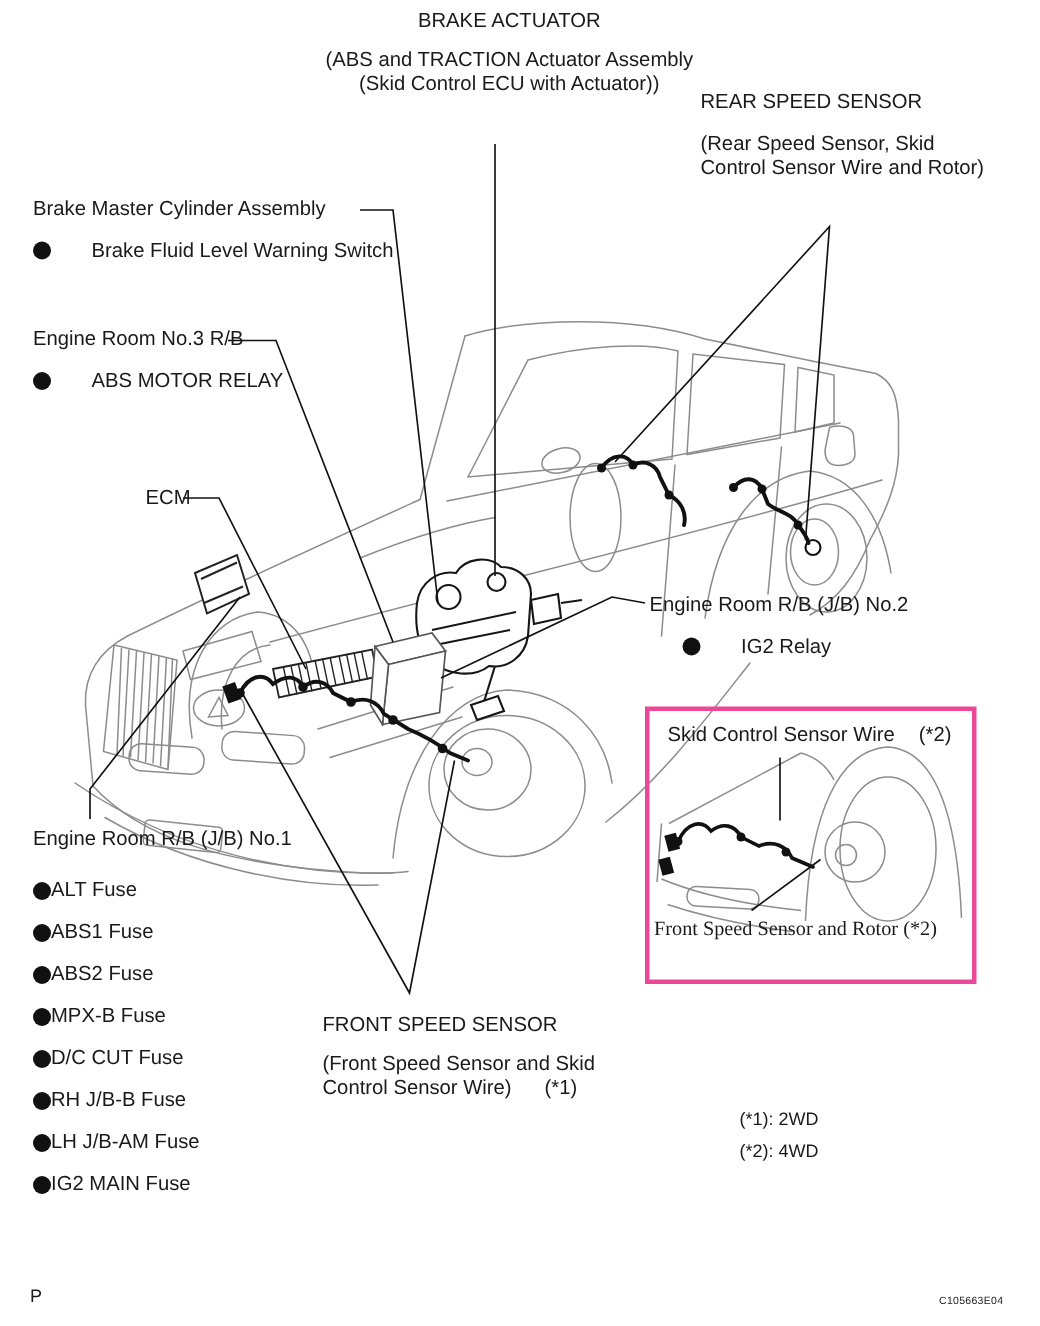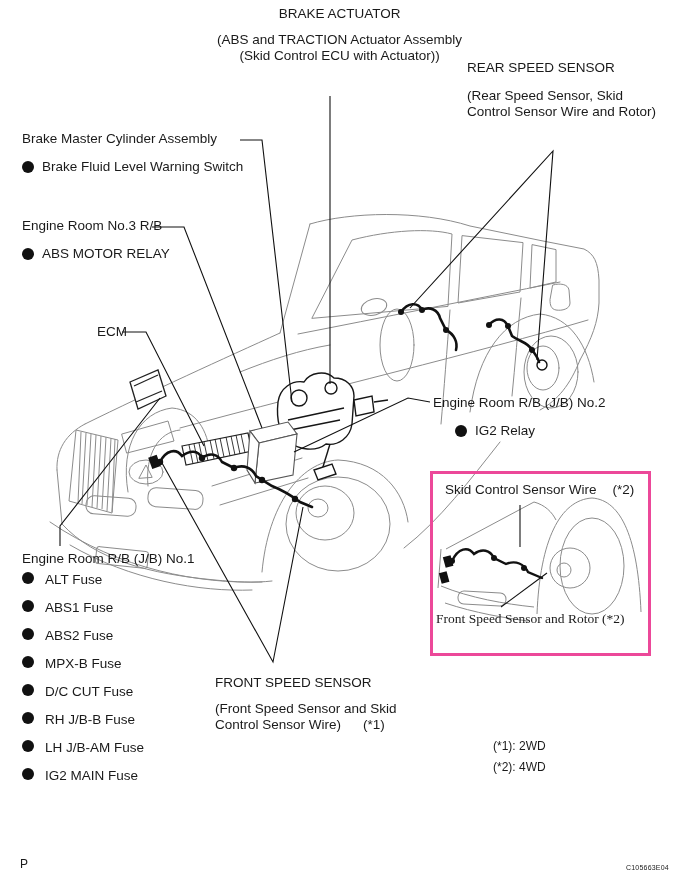--- a/index.html
+++ b/index.html
@@ -5,24 +5,24 @@
   html,body{margin:0;padding:0;background:#e8e8e8;}
   .page{
     position:relative;width:693px;height:884px;background:#ffffff;
     font-family:"Liberation Sans", sans-serif;color:#1a1a1a;overflow:hidden;
   }
   .art{position:absolute;left:0;top:0;width:693px;height:884px;}
   .cal{position:absolute;font-size:13.5px;line-height:15px;white-space:nowrap;}
   .cal .title{line-height:15px;}
   .cal .sub{line-height:16px;margin-top:0;}
   .cal .gap{height:11px;}
-  .row{display:flex;align-items:center;gap:8px;margin-top:13px;}
+  .row{display:flex;align-items:center;gap:27px;margin-top:13px;}
   .dot{width:12px;height:12px;border-radius:50%;background:#111;flex:0 0 auto;}
   ul.fuses{list-style:none;margin:6px 0 0 0;padding:0;}
-  ul.fuses li{height:28px;display:flex;align-items:flex-start;gap:11px;}
+  ul.fuses li{height:28px;display:flex;align-items:flex-end;gap:0;}
   .inset-box{
     position:absolute;left:430px;top:471px;width:215px;height:179px;
     border:3px solid #ec4899;background:transparent;
   }
   .inset-top{position:absolute;left:12px;top:8px;font-size:13.5px;display:flex;}
   .inset-top .note{margin-left:16px;}
   .inset-bottom{position:absolute;left:3px;top:137px;font-size:13.5px;font-family:Liberation Serif, serif;}
   .footnotes{position:absolute;left:493px;top:736px;font-size:12px;line-height:21px;}
   .footer-p{position:absolute;left:20px;top:857px;font-size:12px;}
   .footer-code{position:absolute;left:626px;top:864px;font-size:7px;letter-spacing:.2px;}

